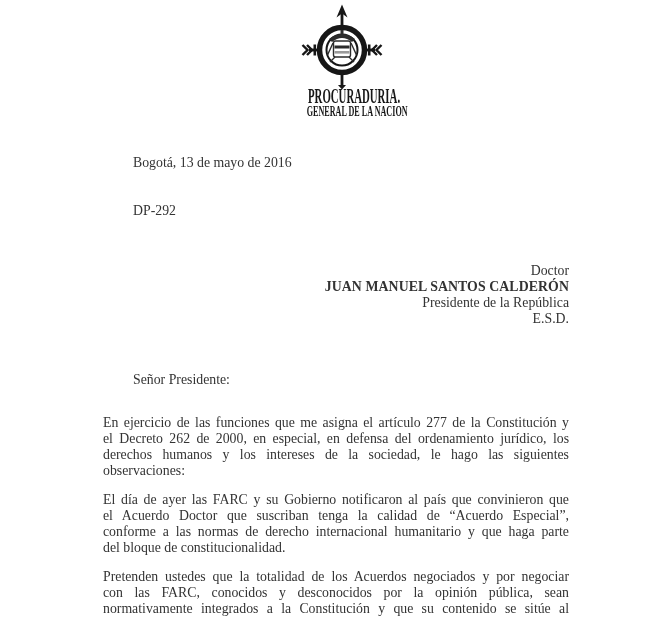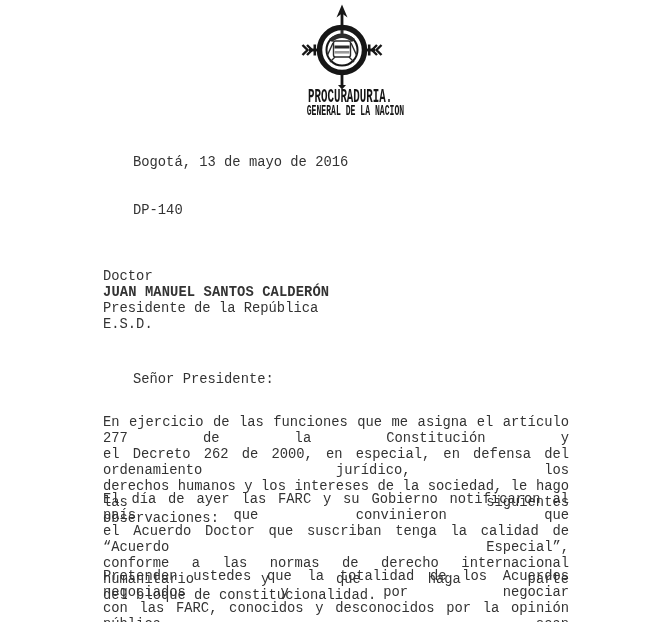--- a/index.html
+++ b/index.html
@@ -1,19 +1,19 @@
 <!DOCTYPE html>
 <html><head>
 <meta charset="utf-8">
 <style>
   html,body { margin:0; padding:0; background:#ffffff; }
   .page {
     position:relative; width:651px; height:622px; background:#ffffff;
     overflow:hidden;
-    font-family:Liberation Mono, monospace;
+    font-family:Liberation Serif, serif;
     color:#333333;
     font-size:13.8px;
   }
 
   
   .logo-wrap { position:absolute; left:279px; top:4px; width:126px; text-align:center; }
   .seal-svg { display:block; margin:0 auto; }
   .wordmark1 {
     font-weight:bold; font-size:20px; color:#161616; line-height:17px;
     transform:scaleX(0.54); transform-origin:50% 50%;
@@ -76,23 +76,23 @@
         <path d="M51,39 L56.5,51" stroke-width="1.4"></path>
         <path d="M35,53 L30,58 M49,53 L54,58" stroke-width="1.4"></path>
       </g>
     </svg>
     <div class="wordmark1">PROCURADURIA.</div>
     <div class="wordmark2">GENERAL DE LA NACION</div>
   </div>
 
   <div class="tline" style="top:155px;">Bogotá, 13 de mayo de 2016</div>
 
-  <div class="tline" style="top:203px;">DP-140</div>
+  <div class="tline" style="top:203px;">DP-292</div>
 
-  <div class="block" style="top:269px;">
+  <div class="block" style="top:263px;text-align:right;">
     <div>Doctor</div>
     <div class="bold">JUAN MANUEL SANTOS CALDERÓN</div>
     <div>Presidente de la República</div>
     <div>E.S.D.</div>
   </div>
 
   <div class="tline" style="top:372px;">Señor Presidente:</div>
 
   <div class="para" style="top:415px;">
     <div class="jline">En ejercicio de las funciones que me asigna el artículo 277 de la Constitución y</div>

